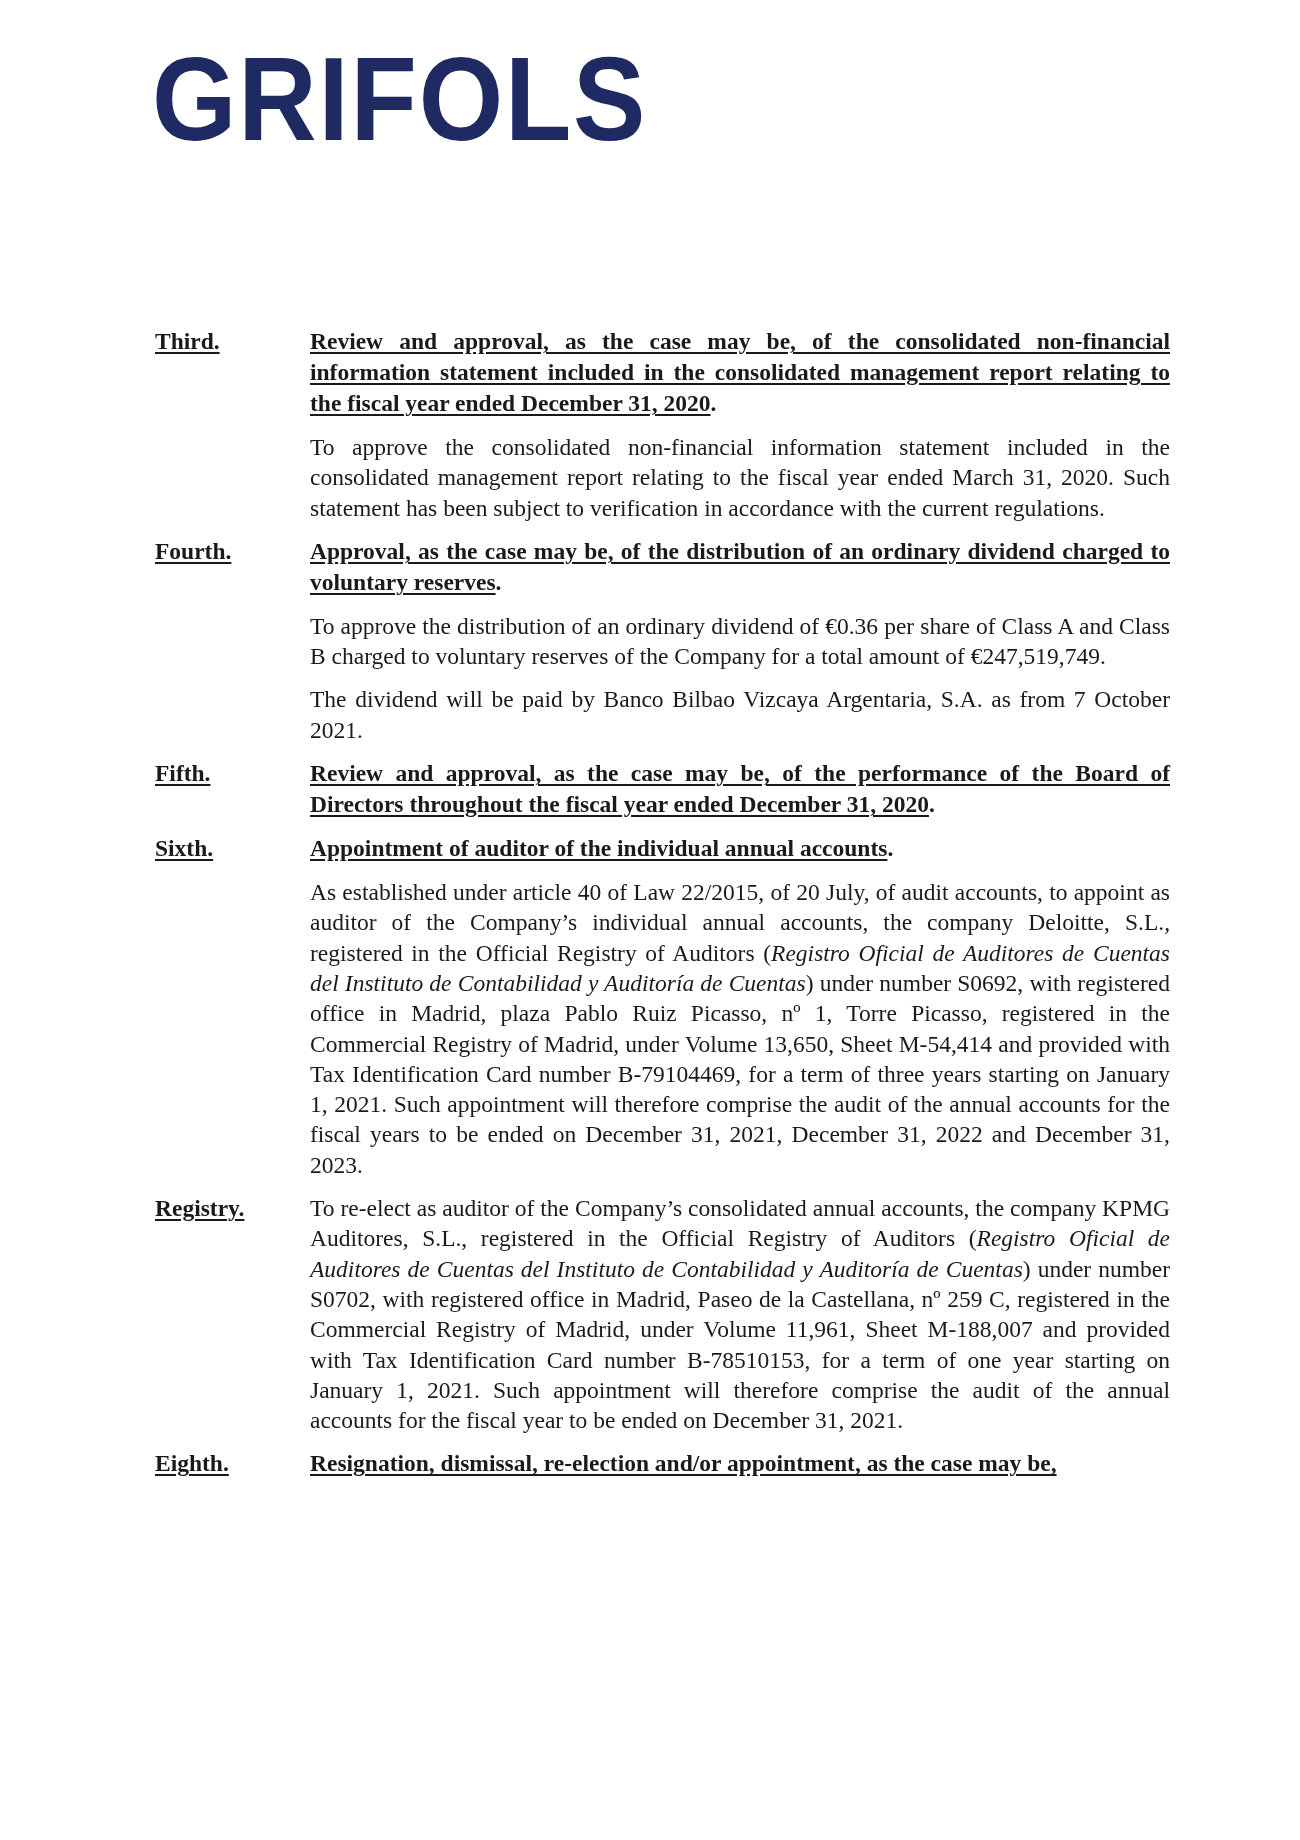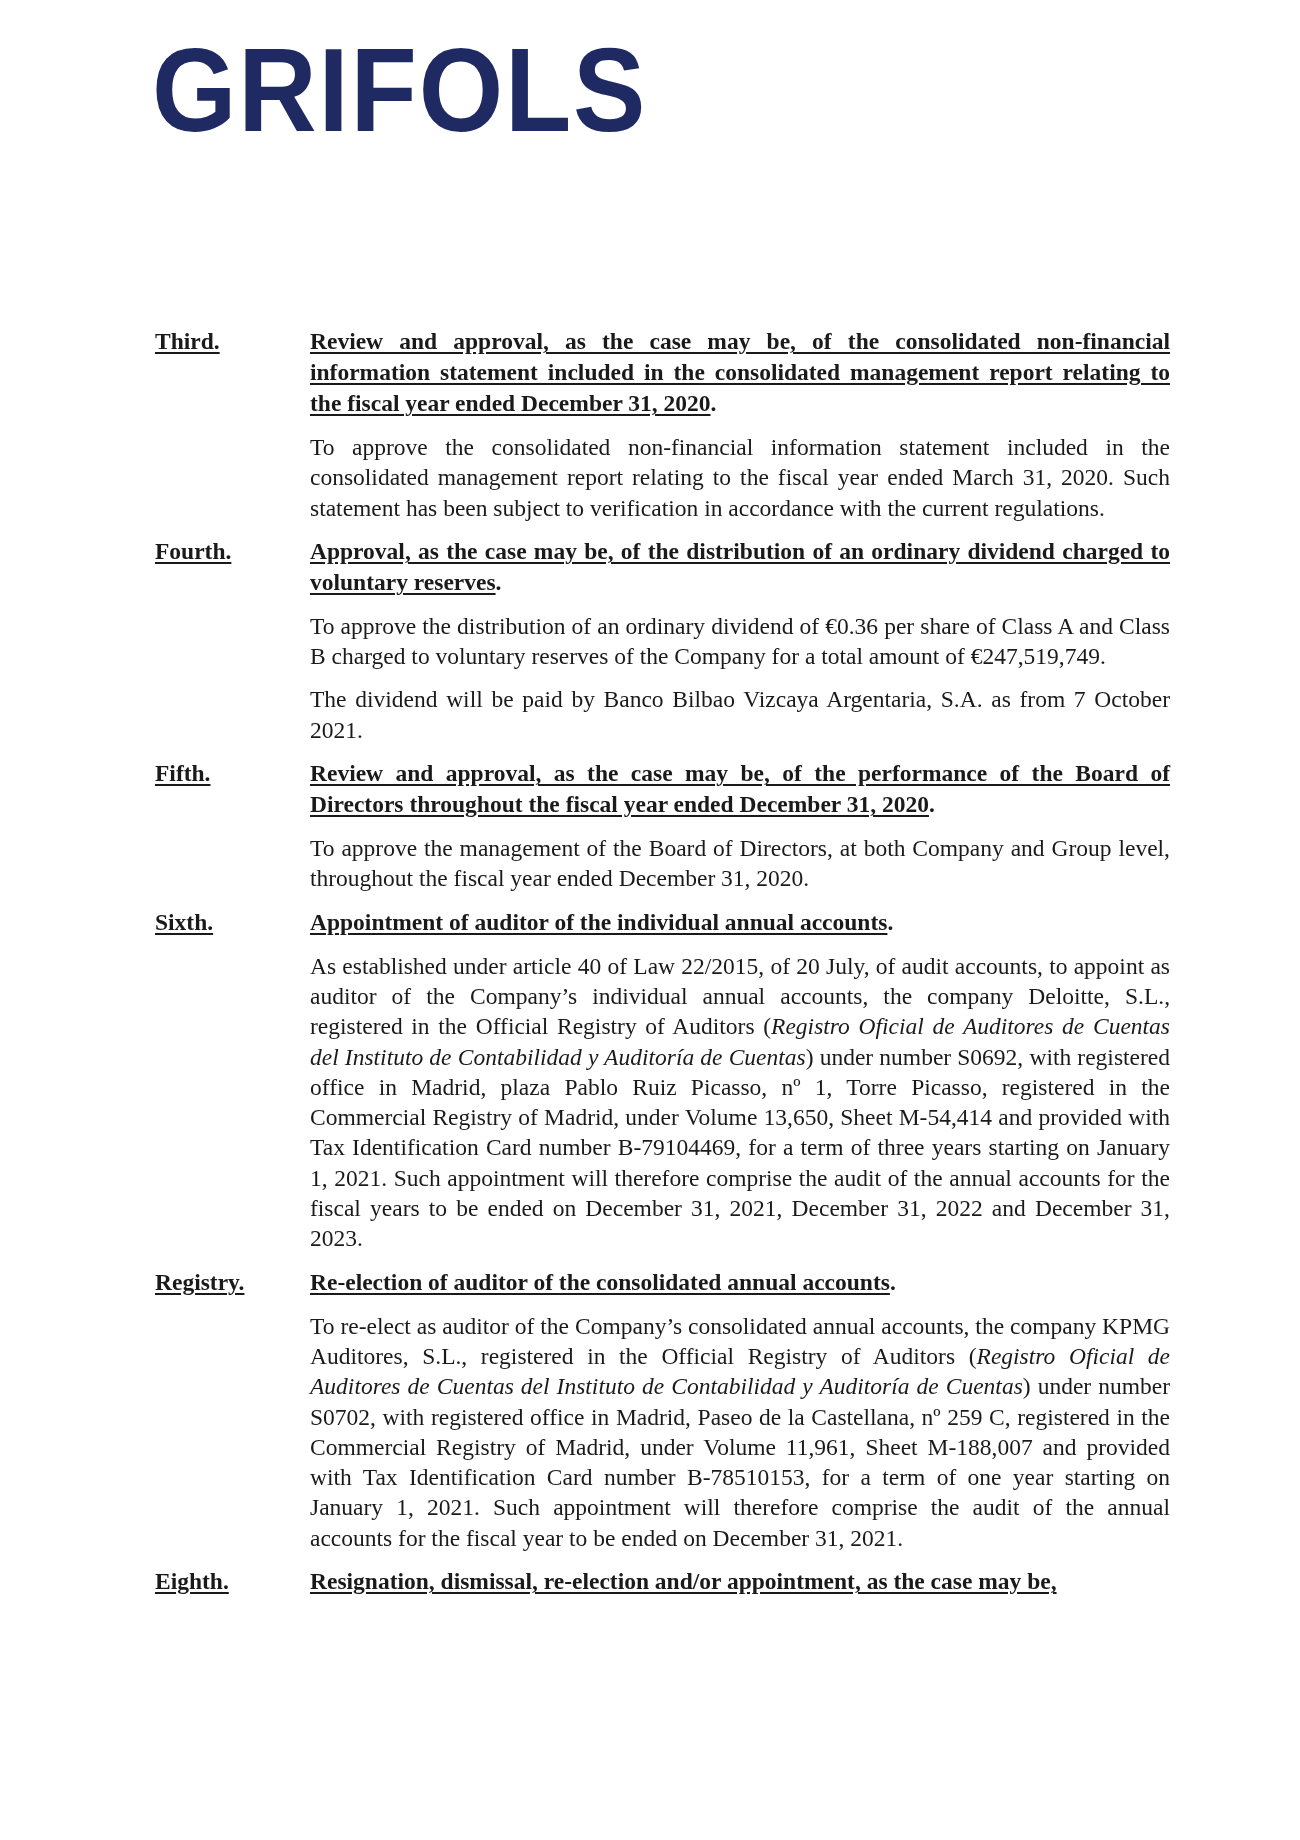--- a/index.html
+++ b/index.html
@@ -1,18 +1,18 @@
 <!DOCTYPE html>
 <html><head>
 <meta charset="utf-8">
 <style>
   html, body { margin: 0; padding: 0; background: #ffffff; }
   body { width: 1300px; height: 1840px; position: relative; overflow: hidden;
          font-family: "Liberation Serif", "DejaVu Serif", serif; color: #1a1a1a; }
-  .logo { position: absolute; left: 152px; top: 40px; height: 100px; display: flex; align-items: center; }
+  .logo { position: absolute; left: 152px; top: 40px; height: 100px; display: flex; align-items: flex-start; }
   .logo-text { font-family: "Liberation Sans", "DejaVu Sans", sans-serif; font-weight: bold;
                font-size: 118px; letter-spacing: 2px; color: #1f2a63; line-height: 1;
                transform: scaleX(0.92); transform-origin: left center; }
   .content { position: absolute; left: 155px; top: 326px; width: 1015px; }
   .item { display: flex; }
   .label { width: 155px; flex: 0 0 155px; font-weight: bold; font-size: 23.5px; line-height: 30.3px; }
   .label span { text-decoration: underline; text-decoration-thickness: 2px; text-underline-offset: 3px; text-align: right; }
   .body { flex: 1 1 auto; }
   .heading { font-weight: bold; font-size: 23.5px; line-height: 31px; text-align: justify; margin: 0 0 13px 0; }
   .heading .u { text-decoration: underline; text-decoration-thickness: 2px; text-underline-offset: 3px; }
@@ -42,36 +42,34 @@
       <p class="heading"><span class="u">Approval, as the case may be, of the distribution of an ordinary dividend charged to voluntary reserves</span><span>.</span></p>
       <p class="para">To approve the distribution of an ordinary dividend of €0.36 per share of Class A and Class B charged to voluntary reserves of the Company for a total amount of €247,519,749.</p>
       <p class="para">The dividend will be paid by Banco Bilbao Vizcaya Argentaria, S.A. as from 7 October 2021.</p>
     </div>
   </div>
 
   <div class="item">
     <div class="label"><span>Fifth.</span></div>
     <div class="body">
       <p class="heading"><span class="u">Review and approval, as the case may be, of the performance of the Board of Directors throughout the fiscal year ended December 31, 2020</span><span>.</span></p>
-      <p class="para">To approve the management of the Board of Directors, at both Company and Group level, throughout the fiscal year ended December 31, 2020.</p>
     </div>
   </div>
 
   <div class="item">
     <div class="label"><span>Sixth.</span></div>
     <div class="body">
       <p class="heading"><span class="u">Appointment of auditor of the individual annual accounts</span><span>.</span></p>
       <p class="para"><span>As established under article 40 of Law 22/2015, of 20 July, of audit accounts, to appoint as auditor of the Company’s individual annual accounts, the company Deloitte, S.L., registered in the Official Registry of Auditors (</span><i>Registro Oficial de Auditores de Cuentas del Instituto de Contabilidad y Auditoría de Cuentas</i><span>) under number S0692, with registered office in Madrid, plaza Pablo Ruiz Picasso, nº 1, Torre Picasso, registered in the Commercial Registry of Madrid, under Volume 13,650, Sheet M-54,414 and provided with Tax Identification Card number B-79104469, for a term of three years starting on January 1, 2021. Such appointment will therefore comprise the audit of the annual accounts for the fiscal years to be ended on December 31, 2021, December 31, 2022 and December 31, 2023.</span></p>
     </div>
   </div>
 
   <div class="item">
     <div class="label"><span>Registry.</span></div>
     <div class="body">
-      <p class="heading"><span class="u">Re-election of auditor of the consolidated annual accounts</span><span>.</span></p>
       <p class="para"><span>To re-elect as auditor of the Company’s consolidated annual accounts, the company KPMG Auditores, S.L., registered in the Official Registry of Auditors (</span><i>Registro Oficial de Auditores de Cuentas del Instituto de Contabilidad y Auditoría de Cuentas</i><span>) under number S0702, with registered office in Madrid, Paseo de la Castellana, nº 259 C, registered in the Commercial Registry of Madrid, under Volume 11,961, Sheet M-188,007 and provided with Tax Identification Card number B-78510153, for a term of one year starting on January 1, 2021. Such appointment will therefore comprise the audit of the annual accounts for the fiscal year to be ended on December 31, 2021.</span></p>
     </div>
   </div>
 
   <div class="item">
     <div class="label"><span>Eighth.</span></div>
     <div class="body">
       <p class="heading"><span class="u">Resignation, dismissal, re-election and/or appointment, as the case may be,</span></p>
     </div>
   </div>

